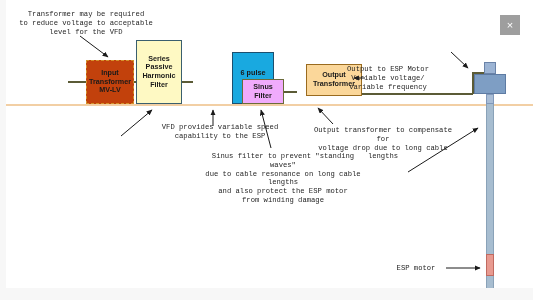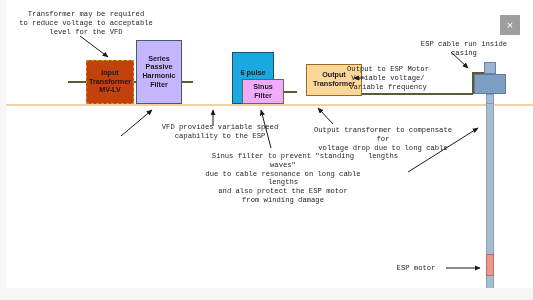--- a/index.html
+++ b/index.html
@@ -69,21 +69,21 @@
   }
   .blk .blk-label { white-space: pre-line; }
 
   #blk-input-transformer {
     left: 80px; top: 60px; width: 48px; height: 44px;
     background: #c2410c;
     border: 1.3px dashed #d4922b;
   }
   #blk-harmonic-filter {
     left: 130px; top: 40px; width: 46px; height: 64px;
-    background: #c4b5fd;
+    background: #fef9c3;
     border: 1.2px solid #3a5f6e;
   }
   #blk-vfd {
     left: 186px; top: 52px; width: 42px; height: 52px;
     background: #19a9e0;
     border: 1.2px solid #1c4f6e;
     margin-left: 40px;
   }
   #blk-sinus-filter {
     left: 236px; top: 79px; width: 42px; height: 25px;
@@ -258,21 +258,20 @@
 capability to the ESP</div>
 
     <div class="anno center" id="anno-sinus-filter">Sinus filter to prevent "standing waves"
 due to cable resonance on long cable lengths
 and also protect the ESP motor
 from winding damage</div>
 
     <div class="anno center" id="anno-output-xfmr">Output transformer to compensate for
 voltage drop due to long cable lengths</div>
 
-    <div class="anno center" id="anno-esp-cable">ESP cable run inside casing</div>
 
     <div class="anno center" id="anno-output-esp-motor">Output to ESP Motor
 Variable voltage/
 variable frequency</div>
 
 
     <div class="anno center" id="anno-esp-motor">ESP motor</div>
 
     <div class="close-btn">
       <span class="glyph">×</span>

